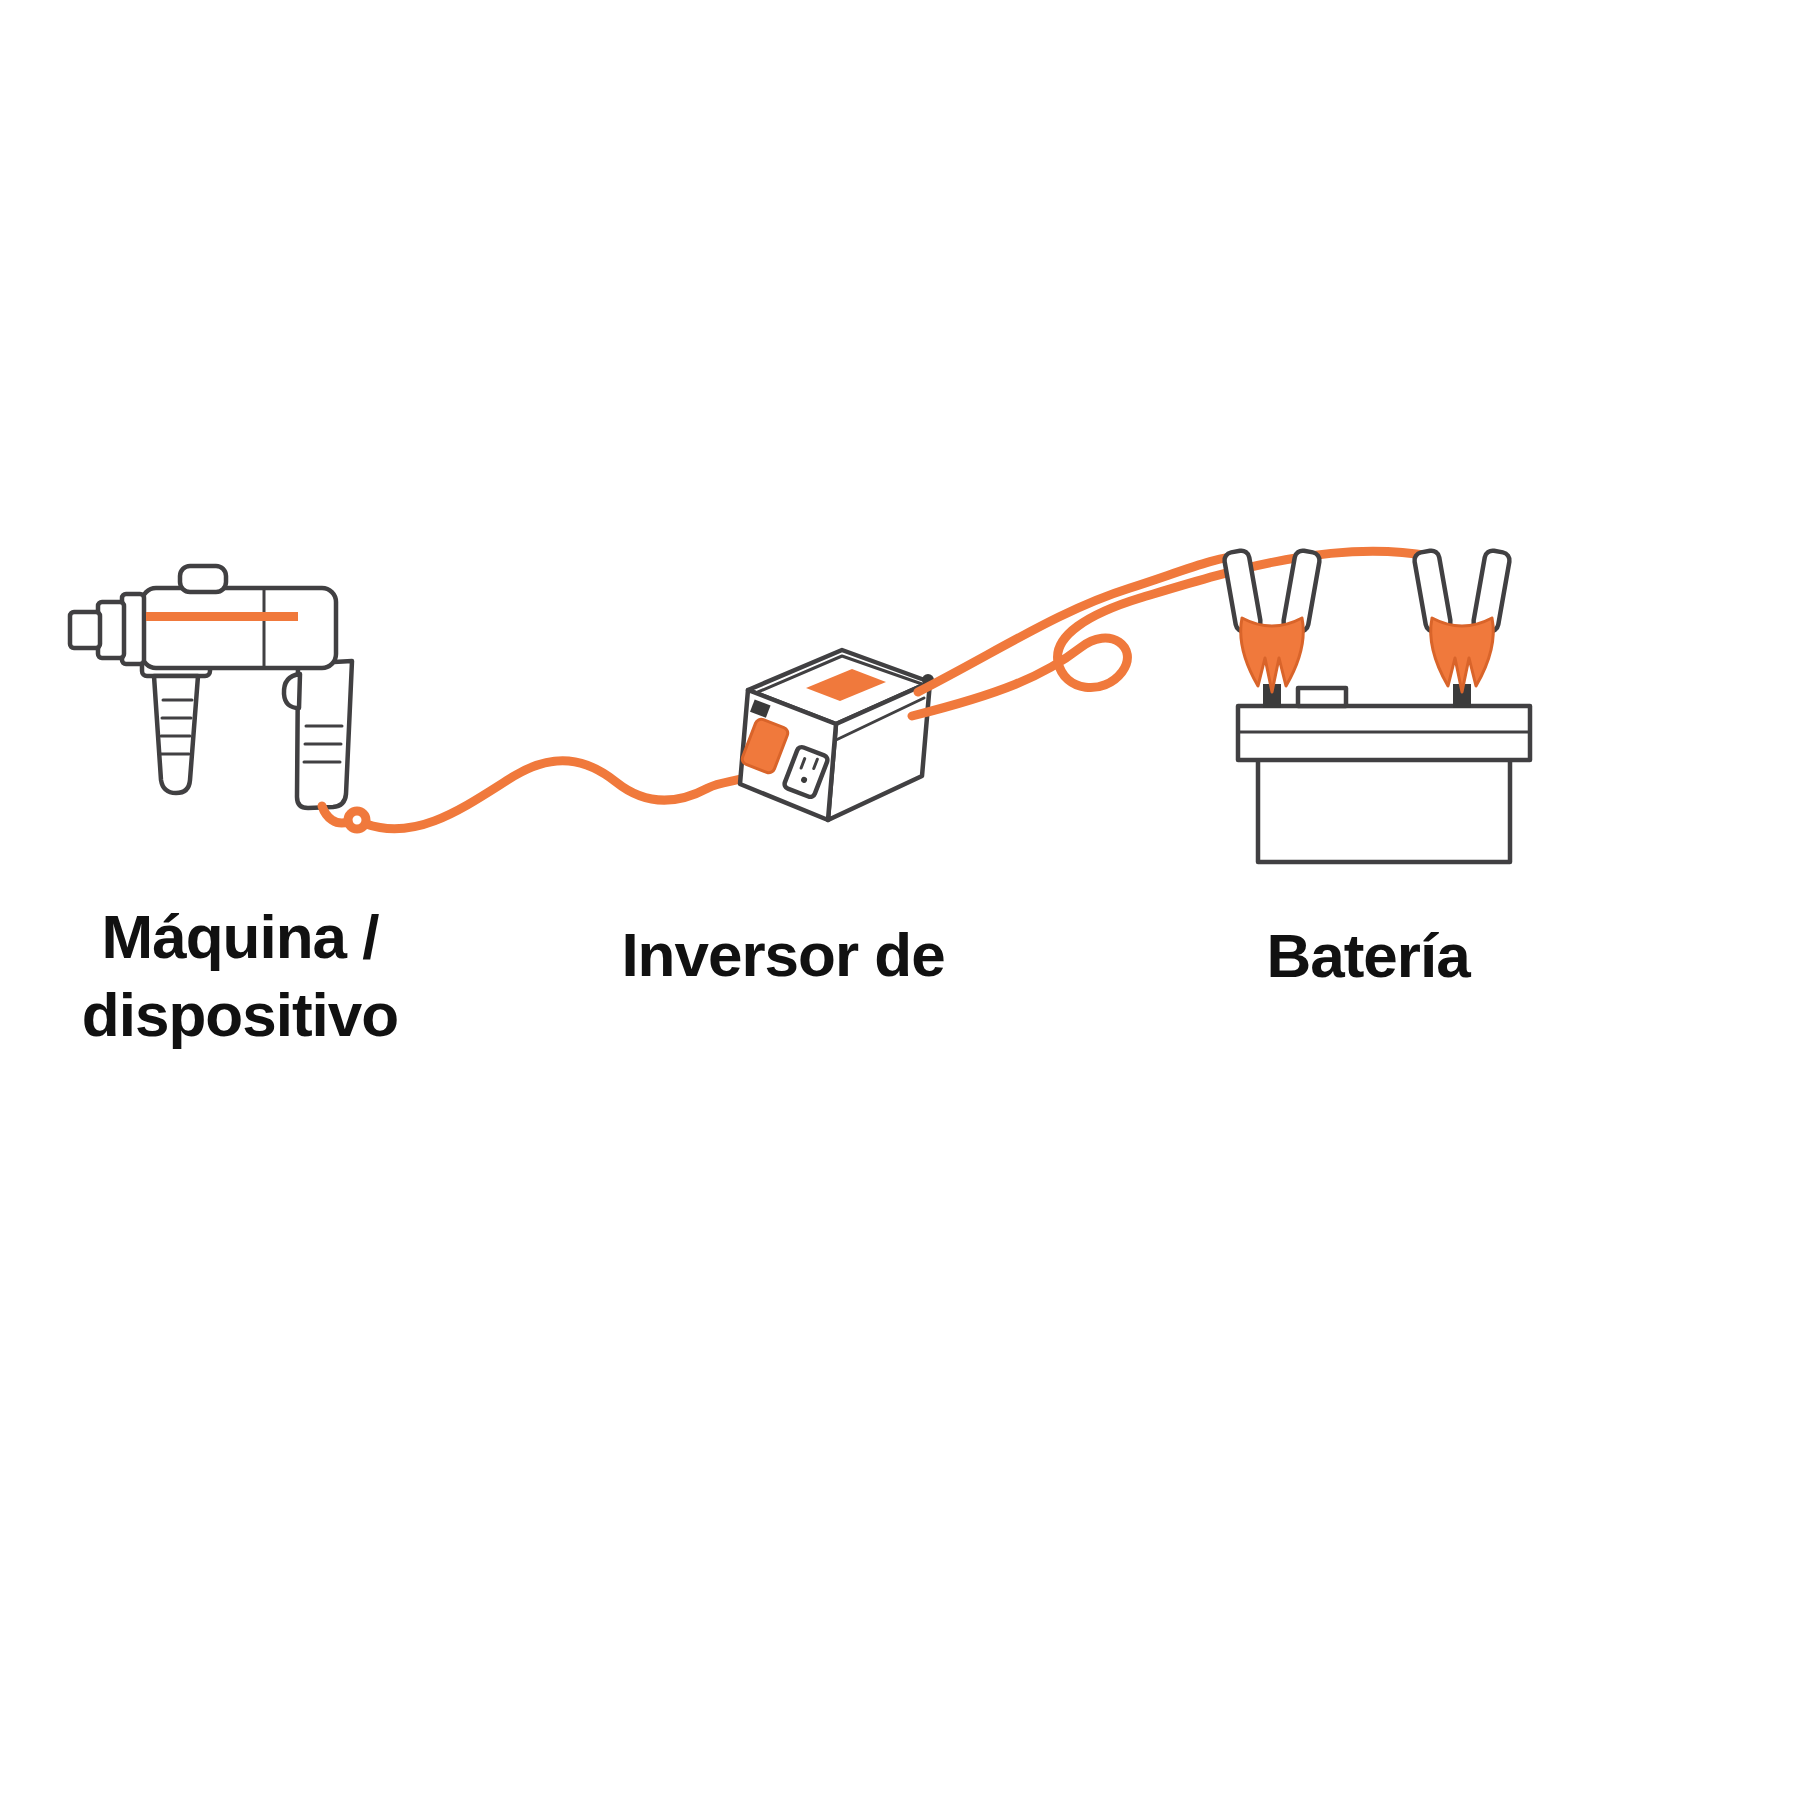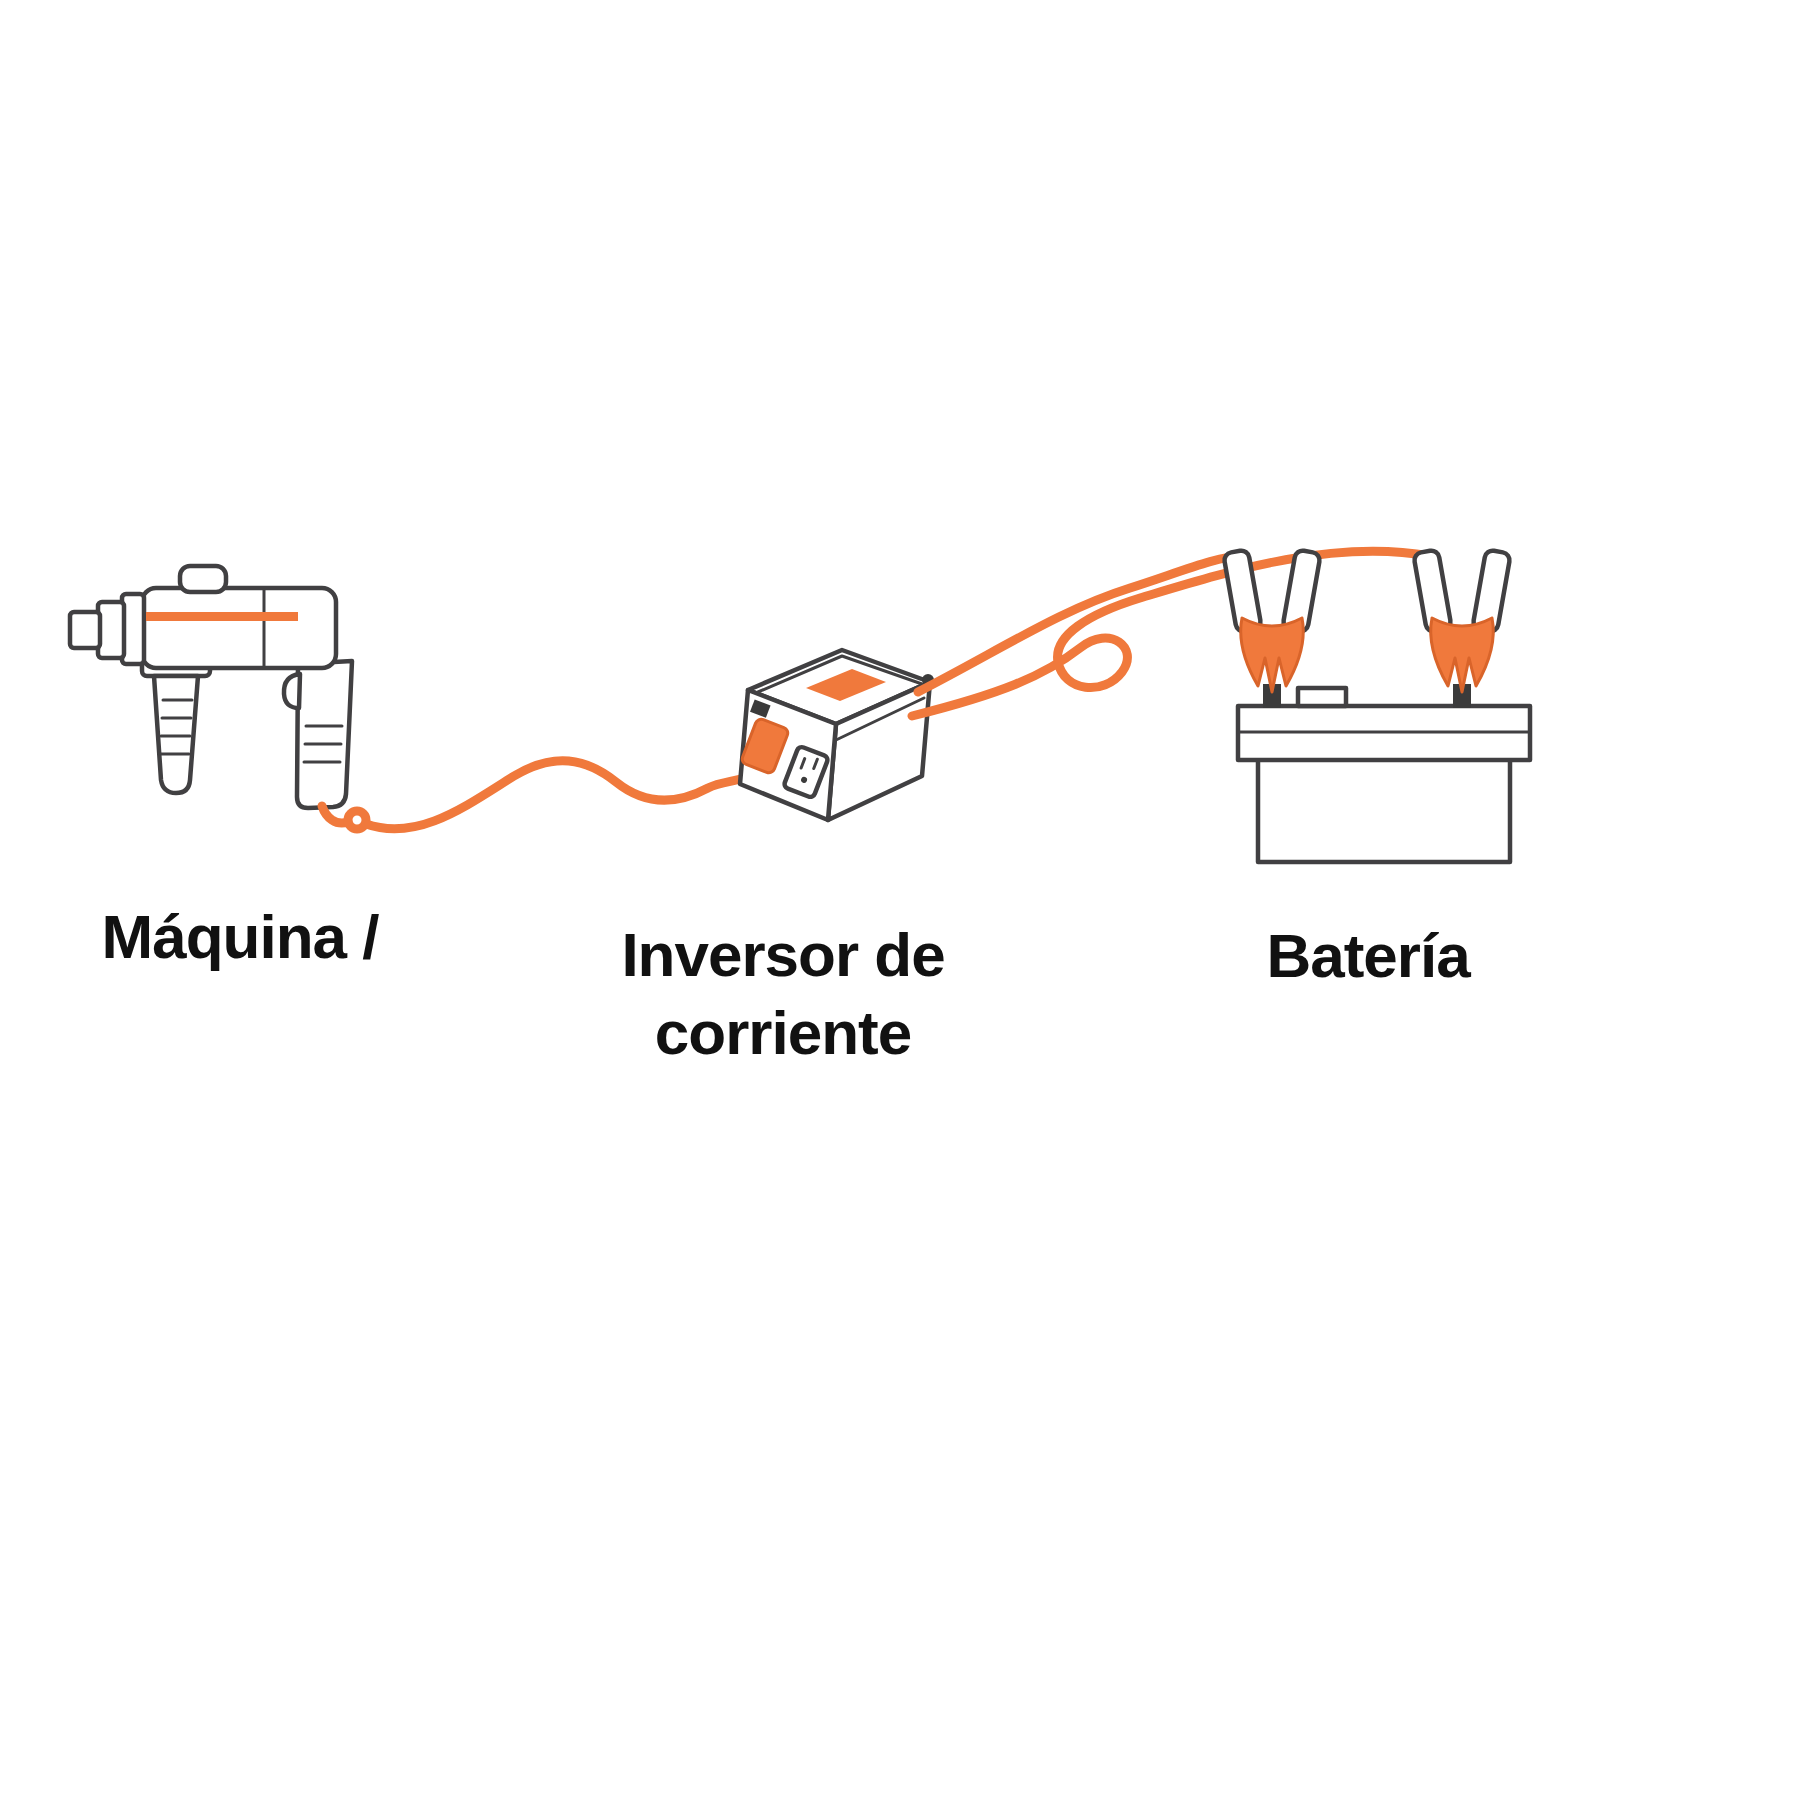--- a/index.html
+++ b/index.html
@@ -122,24 +122,24 @@
     <g transform="translate(1272,600)">
       <use href="#clamp"></use>
     </g>
     <g transform="translate(1462,600)">
       <use href="#clamp"></use>
     </g>
   </svg>
 
   <div class="label label-device">
     <div>Máquina /</div>
+    <div>dispositivo</div>
   </div>
 
   <div class="label label-inverter">
     <div>Inversor de</div>
-    <div>corriente</div>
   </div>
 
   <div class="label label-battery">
     <div>Batería</div>
   </div>
 
 </div>
 
 </body></html>

